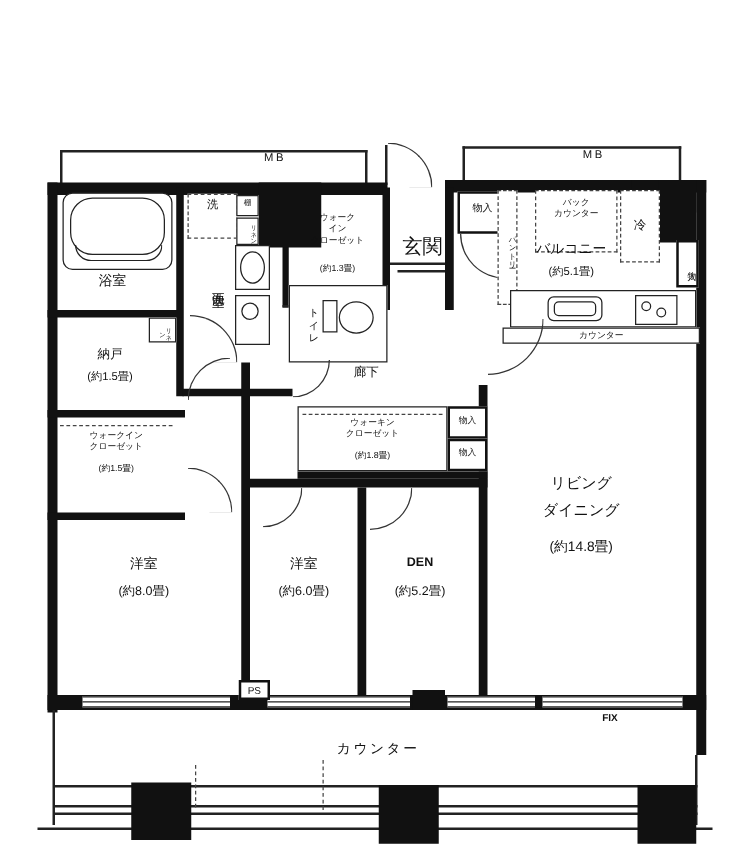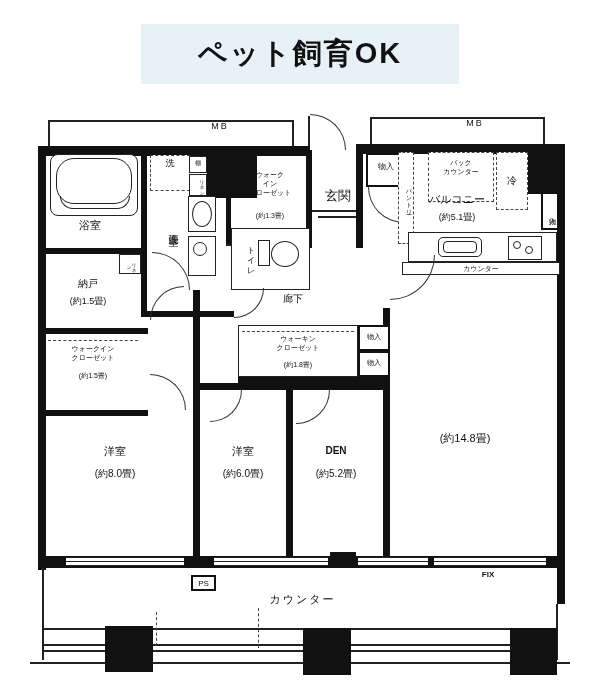--- a/index.html
+++ b/index.html
@@ -29,23 +29,20 @@
   #banner{position:absolute;left:141px;top:24px;width:318px;height:60px;background:#e7f2f6;
           display:flex;align-items:center;justify-content:center;
           font-size:29px;font-weight:bold;letter-spacing:2px;color:#111;}
   .circ{position:absolute;border:1.3px solid #222;border-radius:50%;background:#fff;box-sizing:border-box;}
 </style>
 </head>
 <body>
 
 <div id="stage">
 
-  <div id="banner">
-    <span>ペット飼育OK</span>
-  </div>
 
   <div class="ln" style="left:48px;top:120px;width:246px;height:2px;"></div>
   <div class="ln" style="left:48px;top:120px;width:2px;height:28px;"></div>
   <div class="ln" style="left:292px;top:120px;width:2px;height:28px;"></div>
   <div class="ln" style="left:370px;top:117px;width:175px;height:2px;"></div>
   <div class="ln" style="left:370px;top:117px;width:2px;height:29px;"></div>
   <div class="ln" style="left:543px;top:117px;width:2px;height:29px;"></div>
   <div class="lab" style="left:190px;top:121px;width:60px;font-size:9px;letter-spacing:2px;">MB</div>
   <div class="lab" style="left:445px;top:118px;width:60px;font-size:9px;letter-spacing:2px;">MB</div>
 
@@ -74,21 +71,21 @@
   <div class="w" style="left:207px;top:146px;width:50px;height:52px;"></div>
   <div class="w" style="left:505px;top:144px;width:52px;height:26px;"></div>
   <div class="w" style="left:527px;top:144px;width:30px;height:50px;"></div>
   <div class="w" style="left:330px;top:552px;width:26px;height:16px;"></div>
 
   <div class="window" style="left:66px;top:557px;width:118px;height:9px;"></div>
   <div class="window" style="left:214px;top:557px;width:114px;height:9px;"></div>
   <div class="window" style="left:358px;top:557px;width:70px;height:9px;"></div>
   <div class="window" style="left:434px;top:557px;width:112px;height:9px;"></div>
   <div class="lab" style="left:468px;top:570px;width:40px;font-size:8px;font-weight:bold;">FIX</div>
-  <div class="box" style="left:191px;top:575px;width:25px;height:16px;">
+  <div class="box" style="left:191px;top:544px;width:25px;height:16px;">
     <div class="lab" style="left:0;top:2px;width:21px;font-size:8px;">PS</div>
   </div>
 
   <div class="tbox" style="left:50px;top:154px;width:88px;height:62px;border-radius:8px;"></div>
   <div class="tbox" style="left:56px;top:158px;width:76px;height:46px;border-radius:18px;"></div>
   <div class="abs" style="left:60px;top:196px;width:68px;height:12px;border:1.5px solid #222;border-top:none;border-radius:0 0 20px 20px;"></div>
   <div class="lab" style="left:60px;top:218px;width:60px;font-size:11px;">浴室</div>
 
   <div class="dash" style="left:150px;top:155px;width:40px;height:36px;"></div>
   <div class="lab" style="left:152px;top:158px;width:36px;font-size:9px;">洗</div>
@@ -108,21 +105,21 @@
 クローゼット</div>
   <div class="lab" style="left:232px;top:211px;width:76px;font-size:7px;">(約1.3畳)</div>
 
   <div class="tbox" style="left:231px;top:228px;width:79px;height:62px;"></div>
   <div class="tbox" style="left:258px;top:240px;width:12px;height:26px;"></div>
   <div class="circ" style="left:271px;top:241px;width:28px;height:26px;"></div>
   <div class="lab vert" style="left:242px;top:234px;width:12px;height:44px;font-size:8px;">トイレ</div>
 
   <div class="ln" style="left:312px;top:210px;width:44px;height:2px;"></div>
   <div class="ln" style="left:318px;top:216px;width:38px;height:2px;"></div>
-  <div class="lab" style="left:312px;top:188px;width:52px;font-size:13px;">玄関</div>
+  <div class="lab" style="left:312px;top:188px;width:52px;font-size:16px;">玄関</div>
 
   <div class="box" style="left:366px;top:153px;width:40px;height:34px;"></div>
   <div class="lab" style="left:366px;top:162px;width:40px;font-size:8px;">物入</div>
   <div class="arc arc-bl" style="left:368px;top:187px;width:36px;height:36px;"></div>
   <div class="dash" style="left:398px;top:152px;width:16px;height:92px;"></div>
   <div class="lab vert" style="left:400px;top:158px;width:12px;height:80px;font-size:6px;letter-spacing:0;">パントリー</div>
 
   <div class="dash" style="left:428px;top:152px;width:66px;height:50px;"></div>
   <div class="lab" style="left:428px;top:158px;width:66px;font-size:7px;">バック
 カウンター</div>
@@ -156,20 +153,22 @@
   <div class="tbox" style="left:238px;top:325px;width:120px;height:52px;"></div>
   <div class="dashline" style="left:242px;top:331px;width:112px;"></div>
   <div class="lab" style="left:246px;top:334px;width:104px;font-size:7px;">ウォーキン
 クローゼット</div>
   <div class="lab" style="left:246px;top:360px;width:104px;font-size:7px;">(約1.8畳)</div>
   <div class="box" style="left:358px;top:325px;width:32px;height:26px;"></div>
   <div class="lab" style="left:358px;top:332px;width:32px;font-size:7px;">物入</div>
   <div class="box" style="left:358px;top:351px;width:32px;height:26px;"></div>
   <div class="lab" style="left:358px;top:358px;width:32px;font-size:7px;">物入</div>
 
+  <div class="lab" style="left:410px;top:376px;width:110px;font-size:12px;line-height:1.8;">リビング
+ダイニング</div>
   <div class="lab" style="left:410px;top:431px;width:110px;font-size:11px;">(約14.8畳)</div>
 
   <div class="lab" style="left:79px;top:444px;width:72px;font-size:11px;">洋室</div>
   <div class="lab" style="left:75px;top:467px;width:80px;font-size:10px;">(約8.0畳)</div>
   <div class="lab" style="left:207px;top:444px;width:72px;font-size:11px;">洋室</div>
   <div class="lab" style="left:203px;top:467px;width:80px;font-size:10px;">(約6.0畳)</div>
   <div class="lab" style="left:300px;top:444px;width:72px;font-size:10px;font-weight:bold;">DEN</div>
   <div class="lab" style="left:296px;top:467px;width:80px;font-size:10px;">(約5.2畳)</div>
 
   <div class="arc arc-tr" style="left:152px;top:252px;width:38px;height:38px;"></div>

